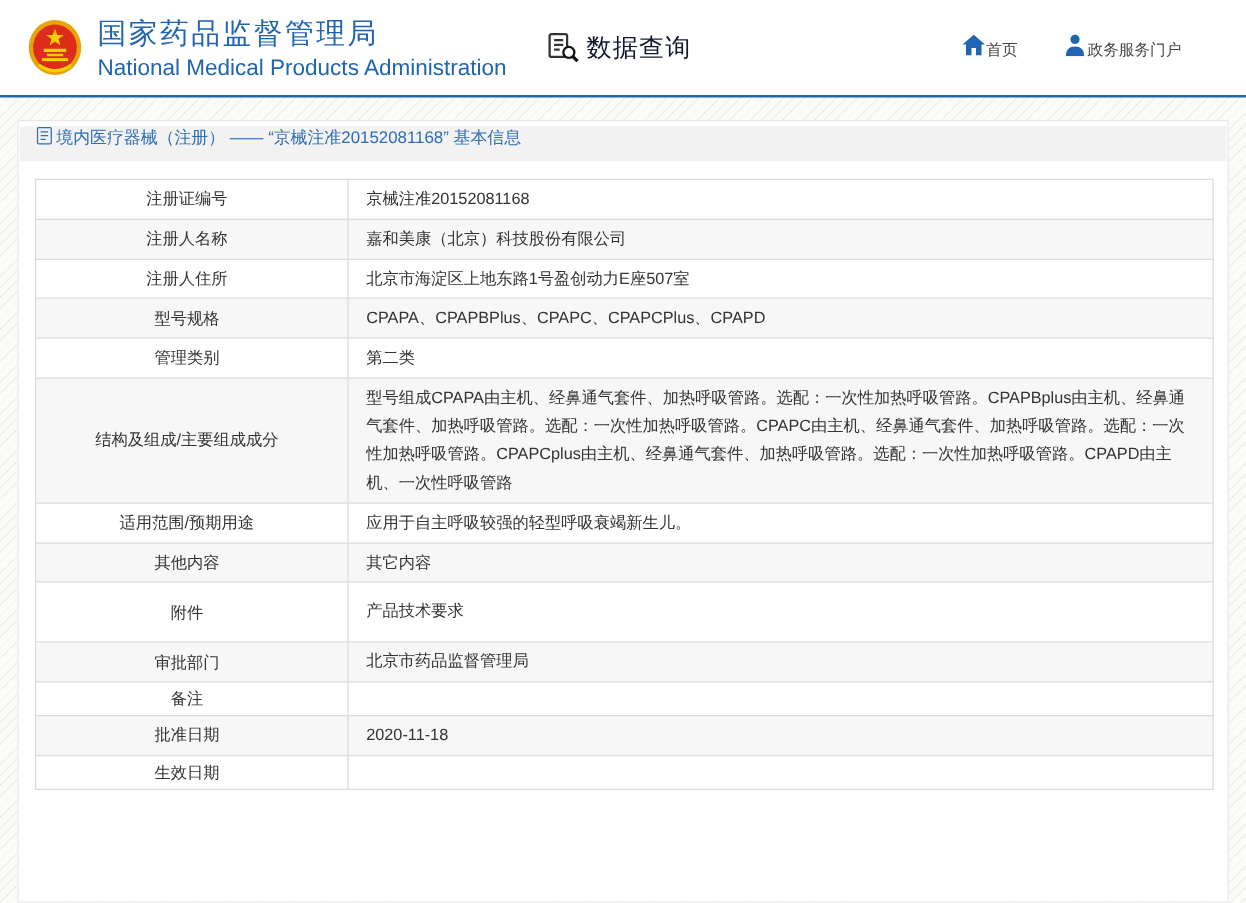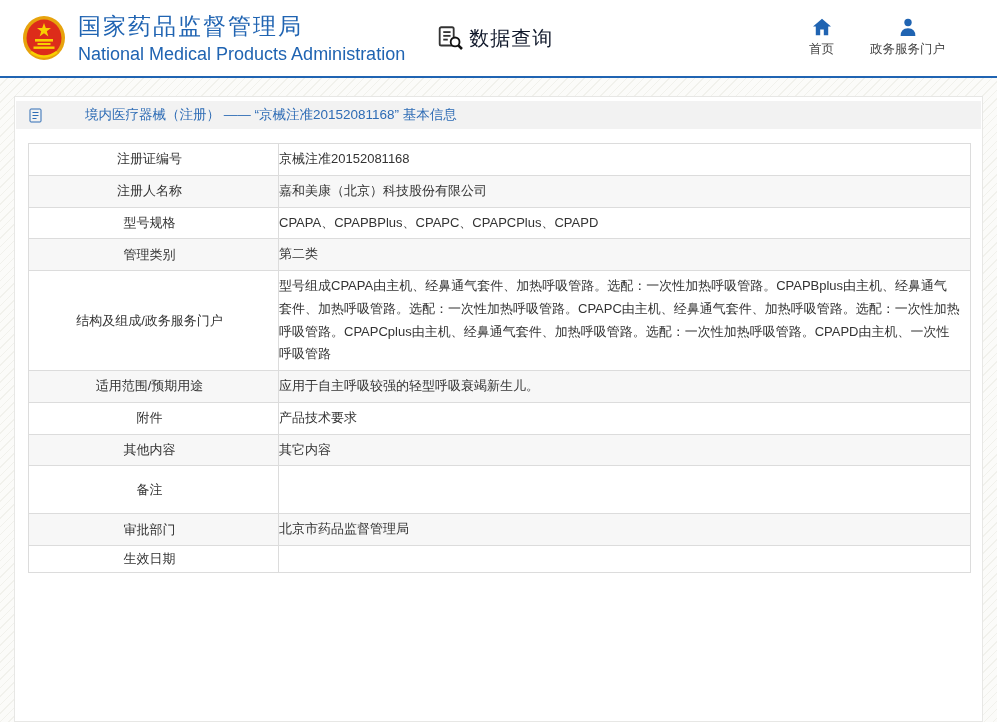--- a/index.html
+++ b/index.html
@@ -13,39 +13,39 @@
     display:flex; align-items:center; padding-left:22px; }
   .logo { display:flex; align-items:center; }
   .emblem { width:44px; height:46px; display:inline-block; }
   .logo-text { margin-left:12px; }
   .logo-cn { font-size:23px; font-weight:normal; color:#2064b2; letter-spacing:2px; }
   .logo-en { font-size:18px; color:#2064b2; margin-top:2px; }
   .section { display:flex; align-items:center; margin-left:32px; cursor:pointer; }
   .dq-icon { width:28px; height:26px; display:inline-block; margin-right:4px; }
   .section-label { font-size:20px; color:#0f172a; font-weight:400; letter-spacing:1px; }
   .nav { margin-left:auto; display:flex; gap:36px; padding-right:52px; }
-  .nav-item { display:flex; flex-direction:column; align-items:center; cursor:pointer; }
+  .nav-item { display:flex; flex-direction:row; align-items:flex-start; cursor:pointer; }
   .nav-item .nav-ic { height:18px; display:flex; align-items:flex-end; }
   .nav-label { font-size:12.5px; color:#454545; margin-top:5px; white-space:nowrap; }
   
   .main { margin:18px 14px 0; background:#fff; border:1px solid #e7e7e5;
     min-height:626px; padding:4px 1px 10px; }
-  .page-title-bar { height:28px; background:#f2f2f2; display:flex; align-items:center;
-    padding-left:13px;gap:40px; }
+  .page-title-bar { height:28px; background:#f2f2f2; display:flex; align-items:flex-start;
+    padding-left:13px; }
   .doc-icon { width:13px; height:15px; display:inline-block; margin-right:3px; }
   .page-title { font-size:13.5px; color:#2e6cb5; }
   
   .info-table { border-collapse:collapse; margin:14px 12px 0; width:943px;
     table-layout:fixed; }
   .info-table td { border:1px solid #dcdcdc; font-size:13px; color:#333;
     height:27px; vertical-align:middle; }
   .info-table tr:nth-child(even) { background:#f7f7f7; }
   .info-table tr:nth-child(9) td { height:48px;margin-left:24px; }
   .cell-label { width:250px; text-align:center; padding:2px 12px 2px 4px; color:#333; }
-  .cell-value { padding:4px 10px 4px 0; line-height:1.75; word-break:break-all; }
+  .cell-value { padding:4px 10px 4px 14px; line-height:1.75; word-break:break-all; }
 </style>
 </head>
 <body>
 
 <div class="header">
   <div class="logo">
     <span class="emblem">
       <svg width="44" height="46" viewBox="0 0 44 46">
         <ellipse cx="22" cy="23" rx="21" ry="22" fill="#e7a30c"></ellipse>
         <ellipse cx="22" cy="23" rx="17.5" ry="18.5" fill="#dd2c1a"></ellipse>
@@ -114,50 +114,58 @@
     <tbody>
         <tr>
           <td class="cell-label">注册证编号</td>
           <td class="cell-value">京械注准20152081168</td>
         </tr>
         <tr>
           <td class="cell-label">注册人名称</td>
           <td class="cell-value">嘉和美康（北京）科技股份有限公司</td>
         </tr>
         <tr>
+          <td class="cell-label">注册人住所</td>
+          <td class="cell-value">北京市海淀区上地东路1号盈创动力E座507室</td>
+        </tr>
+        <tr>
           <td class="cell-label">型号规格</td>
           <td class="cell-value">CPAPA、CPAPBPlus、CPAPC、CPAPCPlus、CPAPD</td>
         </tr>
         <tr>
           <td class="cell-label">管理类别</td>
           <td class="cell-value">第二类</td>
         </tr>
         <tr>
-          <td class="cell-label">结构及组成/政务服务门户</td>
+          <td class="cell-label">结构及组成/主要组成成分</td>
           <td class="cell-value">型号组成CPAPA由主机、经鼻通气套件、加热呼吸管路。选配：一次性加热呼吸管路。CPAPBplus由主机、经鼻通气套件、加热呼吸管路。选配：一次性加热呼吸管路。CPAPC由主机、经鼻通气套件、加热呼吸管路。选配：一次性加热呼吸管路。CPAPCplus由主机、经鼻通气套件、加热呼吸管路。选配：一次性加热呼吸管路。CPAPD由主机、一次性呼吸管路</td>
         </tr>
         <tr>
           <td class="cell-label">适用范围/预期用途</td>
           <td class="cell-value">应用于自主呼吸较强的轻型呼吸衰竭新生儿。</td>
         </tr>
         <tr>
+          <td class="cell-label">其他内容</td>
+          <td class="cell-value">其它内容</td>
+        </tr>
+        <tr>
           <td class="cell-label">附件</td>
           <td class="cell-value">产品技术要求</td>
         </tr>
         <tr>
-          <td class="cell-label">其他内容</td>
-          <td class="cell-value">其它内容</td>
+          <td class="cell-label">审批部门</td>
+          <td class="cell-value">北京市药品监督管理局</td>
         </tr>
         <tr>
           <td class="cell-label">备注</td>
           <td class="cell-value"></td>
         </tr>
         <tr>
-          <td class="cell-label">审批部门</td>
-          <td class="cell-value">北京市药品监督管理局</td>
+          <td class="cell-label">批准日期</td>
+          <td class="cell-value">2020-11-18</td>
         </tr>
         <tr>
           <td class="cell-label">生效日期</td>
           <td class="cell-value"></td>
         </tr>
       </tbody>
   </table>
 </div>
 
 </body></html>

